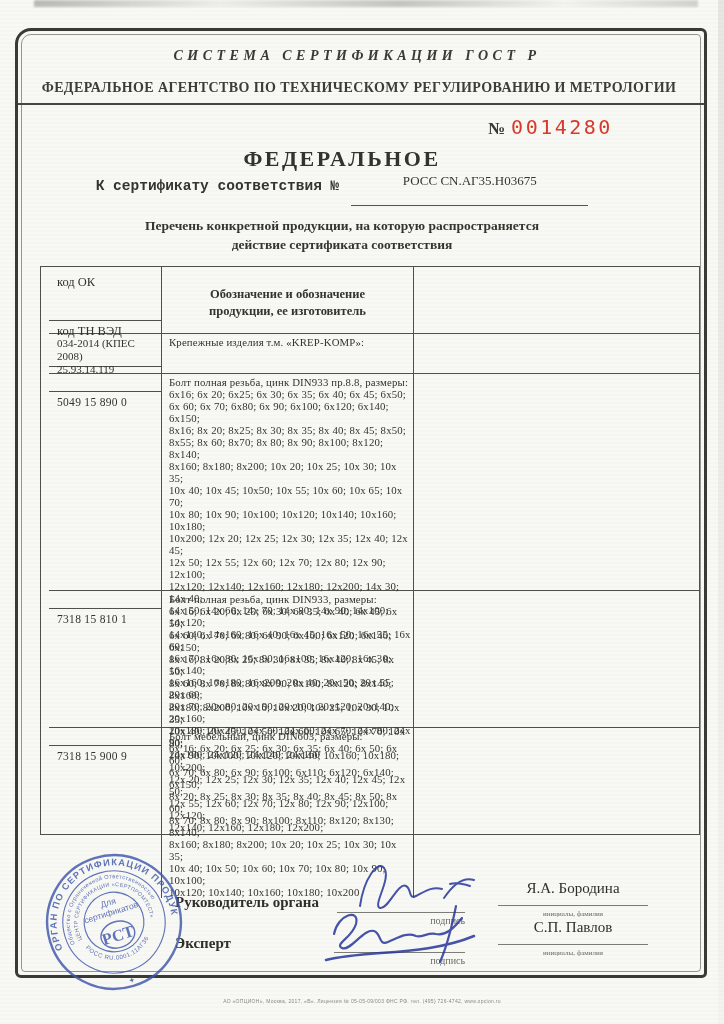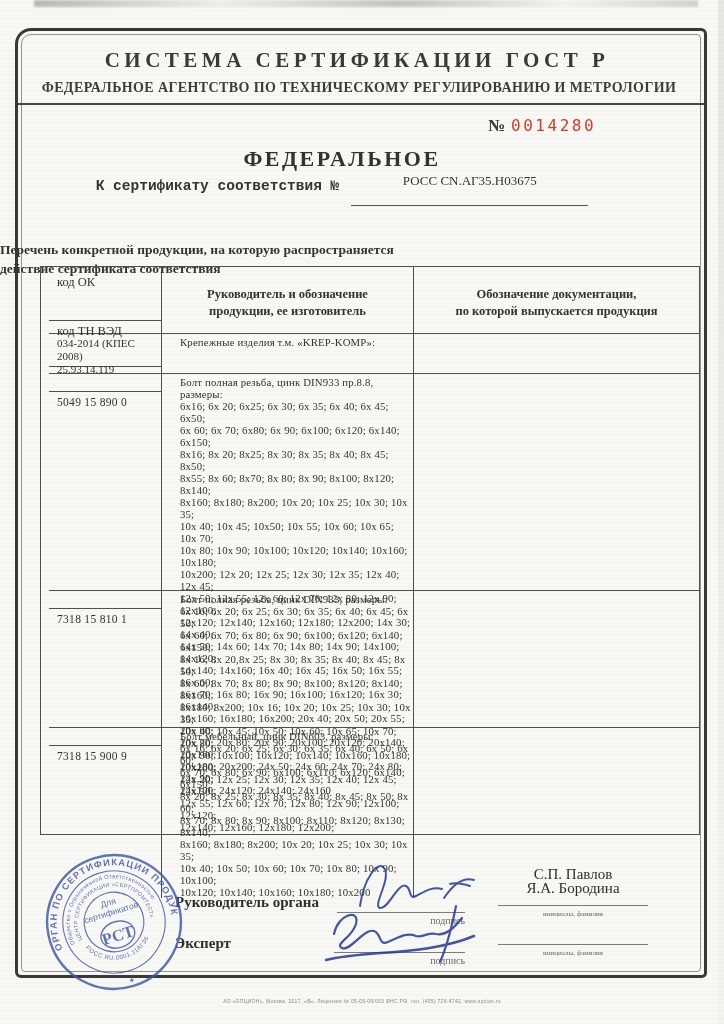--- a/index.html
+++ b/index.html
@@ -9,62 +9,62 @@
   
   .smudge-top{position:absolute;top:0;left:34px;right:26px;height:7px;filter:blur(1px);
       background:linear-gradient(90deg, rgba(110,110,105,.45), rgba(170,170,165,.12) 28%, rgba(120,120,115,.4) 55%, rgba(190,190,185,.08) 80%, rgba(140,140,135,.35));}
   .smudge-right{position:absolute;top:0;right:0;width:6px;height:100%;background:linear-gradient(180deg, rgba(150,150,145,.18), rgba(150,150,145,.05));}
 
   
   .frame{position:absolute;left:15px;top:28px;right:17px;bottom:46px;border:3px solid #3a3a34;border-radius:16px 6px 5px 6px;}
   .frame-inner{position:absolute;left:21px;top:34px;right:23px;bottom:52px;border:1px solid rgba(70,70,62,.55);border-radius:10px 4px 4px 4px;}
   .hdr-sep{position:absolute;left:18px;right:20px;top:103px;height:2px;background:#46453f;}
 
-  .hdr1{position:absolute;left:0;right:10px;top:48px;text-align:center;font-weight:bold;font-size:21px;letter-spacing:4.5px;color:#3a3a35;}
+  .hdr1{position:absolute;left:0;right:10px;top:48px;text-align:center;font-weight:bold;font-size:14px;letter-spacing:4.5px;color:#3a3a35;font-style:italic;}
   .hdr2{position:absolute;left:0;right:6px;top:80px;text-align:center;font-weight:bold;font-size:14px;letter-spacing:.4px;color:#3d3d38;}
 
   .formno{position:absolute;left:488px;top:115px;font-size:18px;color:#333;}
   .formno .sign{font-weight:bold;font-size:17px;color:#3a3a35;margin-right:6px;}
-  .formno .digits{font-family:"DejaVu Sans Mono", monospace;font-size:16px;color:#d7392b;letter-spacing:2.5px;text-align:right;}
+  .formno .digits{font-family:"DejaVu Sans Mono", monospace;font-size:20px;color:#d7392b;letter-spacing:2.5px;text-align:right;}
 
   .apx-title{position:absolute;left:0;right:40px;top:146px;text-align:center;font-weight:bold;font-size:22px;letter-spacing:2.5px;color:#33322d;}
   .cert-line{position:absolute;left:0;right:40px;top:176px;text-align:center;color:#35342f;}
   .cert-line .lbl{font-size:14.5px;font-weight:600;vertical-align:baseline;font-family:Liberation Mono, monospace;}
   .cert-line .num{display:inline-block;font-size:13px;border-bottom:1.5px solid #55544c;min-width:225px;transform:translateY(-5px);margin-left:8px;padding:0 6px 16px;}
-  .subtitle{position:absolute;left:0;right:40px;top:216px;text-align:left;font-weight:bold;font-size:13.5px;line-height:19px;color:#35342e;margin-top:24px;}
+  .subtitle{position:absolute;left:0;right:40px;top:216px;text-align:center;font-weight:bold;font-size:13.5px;line-height:19px;color:#35342e;}
 
   
   .ptable{position:absolute;left:40px;top:266px;width:650px;border:1.7px solid #504f48;color:#34332d;padding-left:8px;}
   .trow{display:grid;grid-template-columns:113px 252px 1fr;border-top:1px solid #504f48;}
   .trow:first-child{border-top:none;}
   .c1,.c2{border-right:1px solid #504f48;}
   .hrow{height:66px;}
   .hc1a{height:45px;border-bottom:1px solid #504f48;padding:8px 0 0 8px;font-size:12.5px;}
   .hc1b{padding:3px 0 0 8px;font-size:12.5px;}
   .hc2,.hc3{display:flex;align-items:center;justify-content:center;text-align:center;font-weight:bold;font-size:12.5px;line-height:17px;}
   .ml{white-space:pre-line;}
   .okpbox{border-bottom:1px solid #504f48;padding:3px 4px 2px 8px;font-size:11px;line-height:13px;height:27px;}
   .subline{height:17px;border-bottom:1px solid #504f48;}
   .codetext{padding:4px 0 0 8px;font-size:11.5px;letter-spacing:.3px;}
-  .namecell{padding:2px 2px 0 7px;font-size:10.8px;line-height:12px;letter-spacing:.15px;margin-left:11px;}
+  .namecell{padding:2px 2px 0 7px;font-size:10.8px;line-height:12px;letter-spacing:.15px;}
   .r1{height:39px;}.r2{height:216px;}.r3{height:136px;}.r4{height:106px;}
 
   
   .rolelbl{position:absolute;font-weight:bold;font-size:15px;color:#2f2e29;}
   .role1{left:175px;top:894px;text-align:right;}
   .role2{left:175px;top:935px;}
   .sigline{position:absolute;border-bottom:1.2px solid #7c7b74;}
   .sl1{left:337px;top:896px;width:128px;height:16px;}
   .sl2{left:334px;top:936px;width:131px;height:16px;}
   .caption{position:absolute;font-size:10px;color:#6b6a63;text-align:right;}
   .cap1{left:337px;top:915px;width:128px;}
   .cap2{left:334px;top:955px;width:131px;}
   .nm{position:absolute;width:150px;text-align:center;font-size:15px;color:#2f2e29;}
   .nm1{left:498px;top:880px;}
-  .nm2{left:498px;top:866px;}
+  .nm2{left:498px;top:919px;}
   .nline{position:absolute;border-bottom:1.2px solid #7c7b74;width:150px;height:0;}
   .nl1{left:498px;top:905px;}
   .nl2{left:498px;top:944px;}
   .ncap{position:absolute;width:150px;text-align:center;font-size:7px;color:#6b6a63;}
   .ncap1{left:498px;top:910px;}
   .ncap2{left:498px;top:949px;}
 
   .sig-svg{position:absolute;pointer-events:none;}
   .sig1{left:352px;top:856px;}
   .sig2{left:322px;top:900px;}
@@ -101,24 +101,22 @@
   <div class="subtitle ml">Перечень конкретной продукции,  на которую распространяется
 действие сертификата соответствия</div>
 
   <div class="ptable">
 
     <div class="trow hrow">
       <div class="c1">
         <div class="hc1a">код ОК</div>
         <div class="hc1b">код ТН ВЭД</div>
       </div>
-      <div class="c2 hc2 ml">Руководитель и обозначение
+      <div class="c2 hc2 ml">Обозначение и обозначение
 продукции, ее изготовитель</div>
-      <div class="hc3 ml">Обозначение документации,
-по которой выпускается продукция</div>
     </div>
 
     <div class="trow r1">
       <div class="c1">
         <div class="okpbox"><span>034-2014 (КПЕС 2008)</span><br><span>25.93.14.119</span></div>
       </div>
       <div class="c2 namecell ml">Крепежные изделия т.м. «KREP-KOMP»:</div>
       <div></div>
     </div>
 

